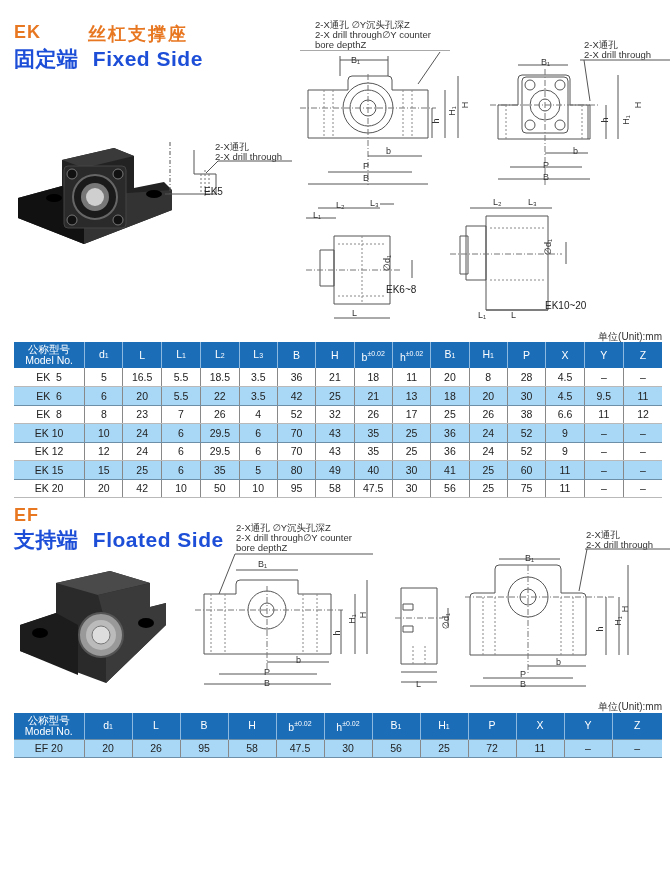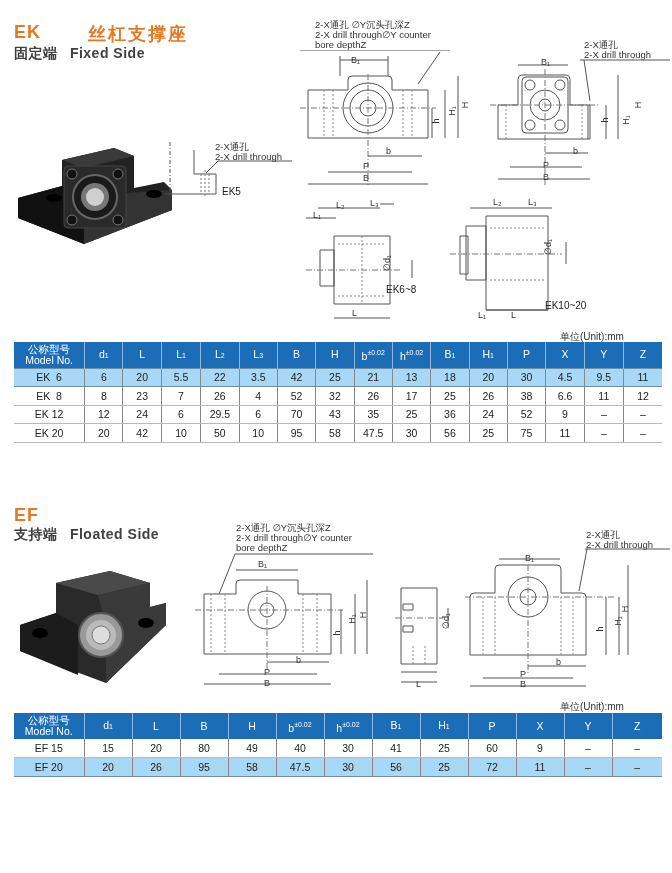--- a/index.html
+++ b/index.html
@@ -2,26 +2,26 @@
 <html><head>
 <meta charset="utf-8">
 <style>
   * { box-sizing: border-box; margin: 0; padding: 0; }
   html, body { width: 672px; height: 873px; background: #ffffff; overflow: hidden; }
   body { font-family: "Liberation Sans", "DejaVu Sans", sans-serif; color: #222; position: relative; }
   .abs { position: absolute; }
 
   .title-code { color: #e87722; font-weight: bold; font-size: 18px; letter-spacing: 1px; }
   .title-cn-orange { color: #e87722; font-weight: bold; font-size: 18px; letter-spacing: 2px; }
-  .title-main { color: #404040; font-weight: bold; font-size: 14px; letter-spacing: 0.5px; }
+  .title-main { color: #1d4ed8; font-weight: bold; font-size: 21px; letter-spacing: 0.5px; }
 
   .note { font-size: 9.5px; line-height: 10px; color: #333; white-space: nowrap; }
   .dim { font-size: 9px; color: #333; }
 
-  .unit { font-size: 10px; color: #333; }
+  .unit { font-size: 10px; color: #333; text-align: right; }
 
   table.spec { position: absolute; border-collapse: collapse; font-size: 10.5px; table-layout: fixed; }
   table.spec th { background: #1b6db8; color: #fff; font-weight: normal; height: 26px; border-left: 1px solid #8db8e0; font-size: 10.5px; line-height: 11px; text-align: center; }
   table.spec th:first-child { border-left: none; }
   table.spec td { height: 18.5px; text-align: center; color: #222; border-left: 1px solid #888; border-bottom: 1px solid #b9b9b9; }
   table.spec td:first-child { border-left: none; }
   table.spec tr.alt td { background: #a9d8f6; border-bottom: 1px solid #6d8fa8; }
   table.spec tr.alt td { border-top: 1px solid #6d8fa8; }
   .sup { font-size: 7px; vertical-align: 5px; }
   .sub { font-size: 7px; }
@@ -68,21 +68,21 @@
     <line x1="49" y1="34" x2="49" y2="54" stroke="#777" stroke-dasharray="2,2"></line>
     <line x1="45" y1="30" x2="45" y2="58" stroke="#777" stroke-dasharray="2,2"></line>
     <line x1="46" y1="33" x2="58" y2="21" stroke="#555"></line>
     <line x1="58" y1="21" x2="132" y2="21" stroke="#555"></line>
   </svg>
 </div>
 <div class="abs note" style="left:215px;top:142px;">
   <div>2-X通孔</div>
   <div>2-X drill through</div>
 </div>
-<div class="abs" style="left:222px;top:186px;font-size:10px;">EK5</div>
+<div class="abs" style="left:204px;top:186px;font-size:10px;">EK5</div>
 
 <div class="abs note" style="left:315px;top:20px;">
   <div>2-X通孔 ∅Y沉头孔深Z</div>
   <div>2-X drill through∅Y counter</div>
   <div>bore depthZ</div>
 </div>
 <div class="abs note" style="left:584px;top:40px;">
   <div>2-X通孔</div>
   <div>2-X drill through</div>
 </div>
@@ -229,20 +229,38 @@
       <th>h<span class="sup">±0.02</span></th>
       <th>B<span class="sub">1</span></th>
       <th>H<span class="sub">1</span></th>
       <th>P</th>
       <th>X</th>
       <th>Y</th>
       <th>Z</th>
     </tr>
   </thead>
   <tbody>
+    <tr>
+      <td style="white-space: pre;">EK  5</td>
+        <td>5</td>
+        <td>16.5</td>
+        <td>5.5</td>
+        <td>18.5</td>
+        <td>3.5</td>
+        <td>36</td>
+        <td>21</td>
+        <td>18</td>
+        <td>11</td>
+        <td>20</td>
+        <td>8</td>
+        <td>28</td>
+        <td>4.5</td>
+        <td>–</td>
+        <td>–</td>
+    </tr>
     <tr class="alt">
       <td style="white-space: pre;">EK  6</td>
         <td>6</td>
         <td>20</td>
         <td>5.5</td>
         <td>22</td>
         <td>3.5</td>
         <td>42</td>
         <td>25</td>
         <td>21</td>
@@ -265,35 +283,71 @@
         <td>32</td>
         <td>26</td>
         <td>17</td>
         <td>25</td>
         <td>26</td>
         <td>38</td>
         <td>6.6</td>
         <td>11</td>
         <td>12</td>
     </tr>
+    <tr class="alt">
+      <td style="white-space: pre;">EK 10</td>
+        <td>10</td>
+        <td>24</td>
+        <td>6</td>
+        <td>29.5</td>
+        <td>6</td>
+        <td>70</td>
+        <td>43</td>
+        <td>35</td>
+        <td>25</td>
+        <td>36</td>
+        <td>24</td>
+        <td>52</td>
+        <td>9</td>
+        <td>–</td>
+        <td>–</td>
+    </tr>
     <tr>
       <td style="white-space: pre;">EK 12</td>
         <td>12</td>
         <td>24</td>
         <td>6</td>
         <td>29.5</td>
         <td>6</td>
         <td>70</td>
         <td>43</td>
         <td>35</td>
         <td>25</td>
         <td>36</td>
         <td>24</td>
         <td>52</td>
         <td>9</td>
+        <td>–</td>
+        <td>–</td>
+    </tr>
+    <tr class="alt">
+      <td style="white-space: pre;">EK 15</td>
+        <td>15</td>
+        <td>25</td>
+        <td>6</td>
+        <td>35</td>
+        <td>5</td>
+        <td>80</td>
+        <td>49</td>
+        <td>40</td>
+        <td>30</td>
+        <td>41</td>
+        <td>25</td>
+        <td>60</td>
+        <td>11</td>
         <td>–</td>
         <td>–</td>
     </tr>
     <tr>
       <td style="white-space: pre;">EK 20</td>
         <td>20</td>
         <td>42</td>
         <td>10</td>
         <td>50</td>
         <td>10</td>
@@ -449,35 +503,20 @@
       <th>h<span class="sup">±0.02</span></th>
       <th>B<span class="sub">1</span></th>
       <th>H<span class="sub">1</span></th>
       <th>P</th>
       <th>X</th>
       <th>Y</th>
       <th>Z</th>
     </tr>
   </thead>
   <tbody>
-    <tr>
-      <td style="white-space: pre;">EF 15</td>
-        <td>15</td>
-        <td>20</td>
-        <td>80</td>
-        <td>49</td>
-        <td>40</td>
-        <td>30</td>
-        <td>41</td>
-        <td>25</td>
-        <td>60</td>
-        <td>9</td>
-        <td>–</td>
-        <td>–</td>
-    </tr>
     <tr class="alt">
       <td style="white-space: pre;">EF 20</td>
         <td>20</td>
         <td>26</td>
         <td>95</td>
         <td>58</td>
         <td>47.5</td>
         <td>30</td>
         <td>56</td>
         <td>25</td>

